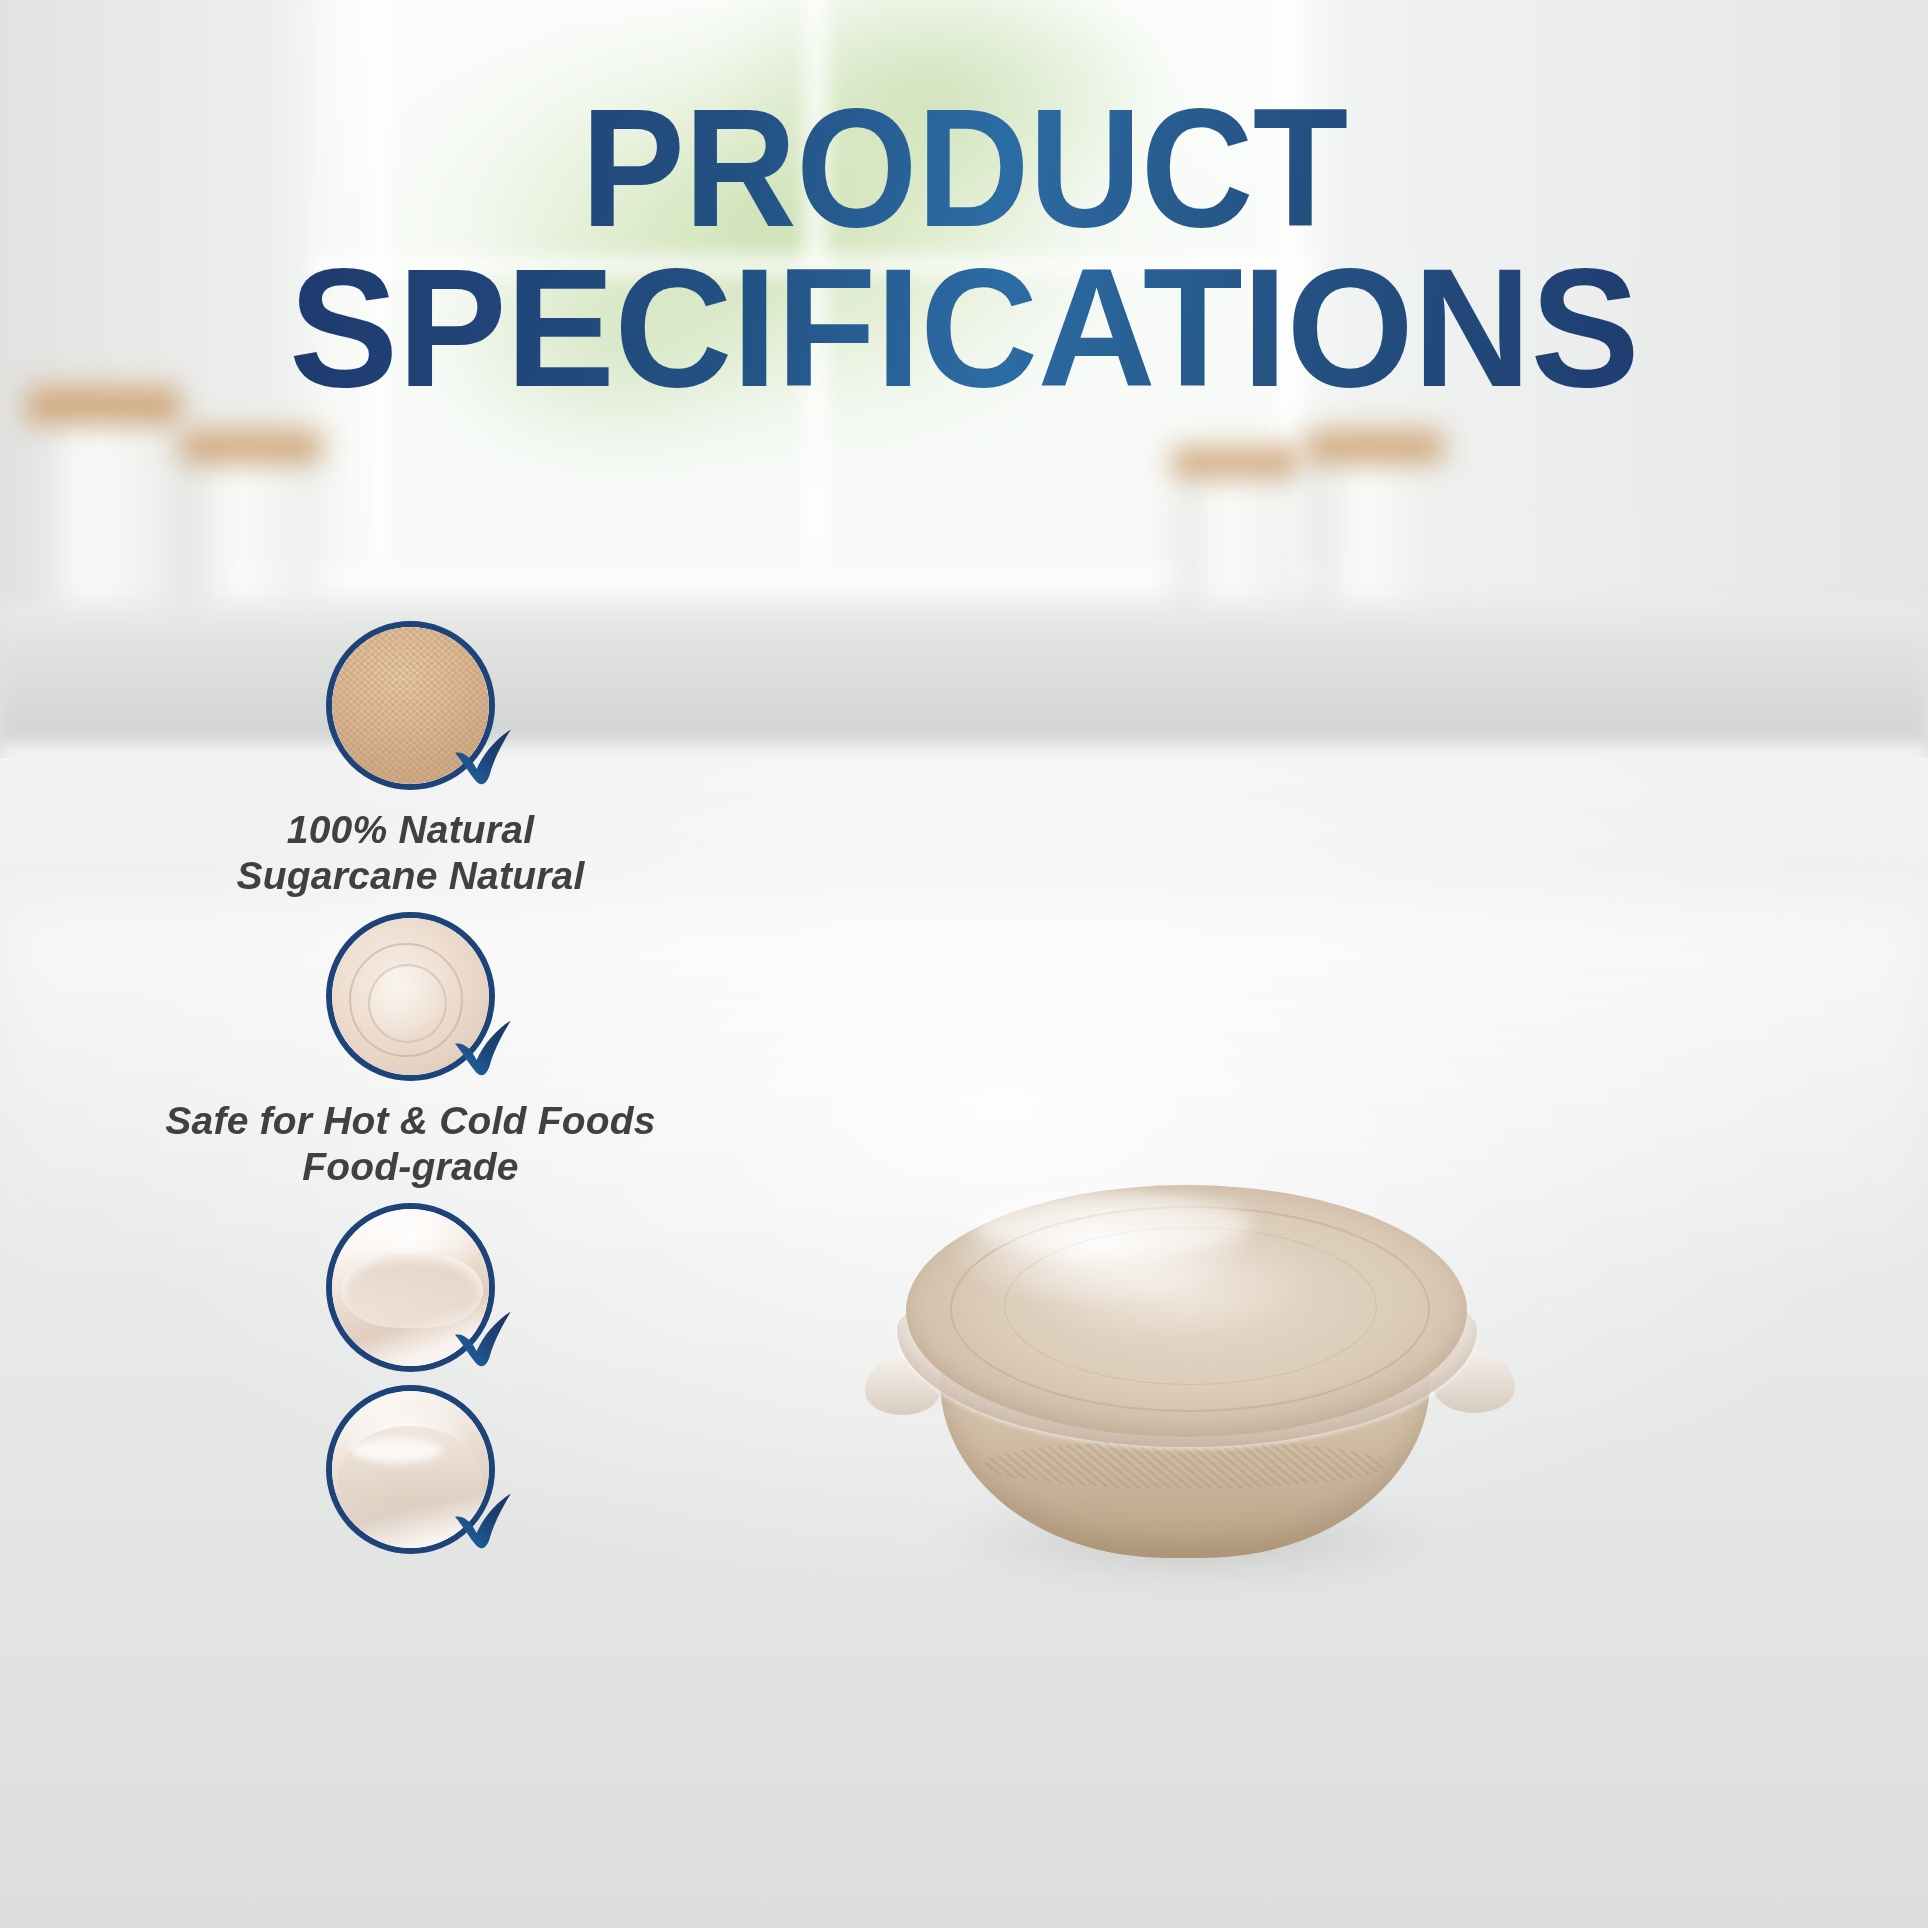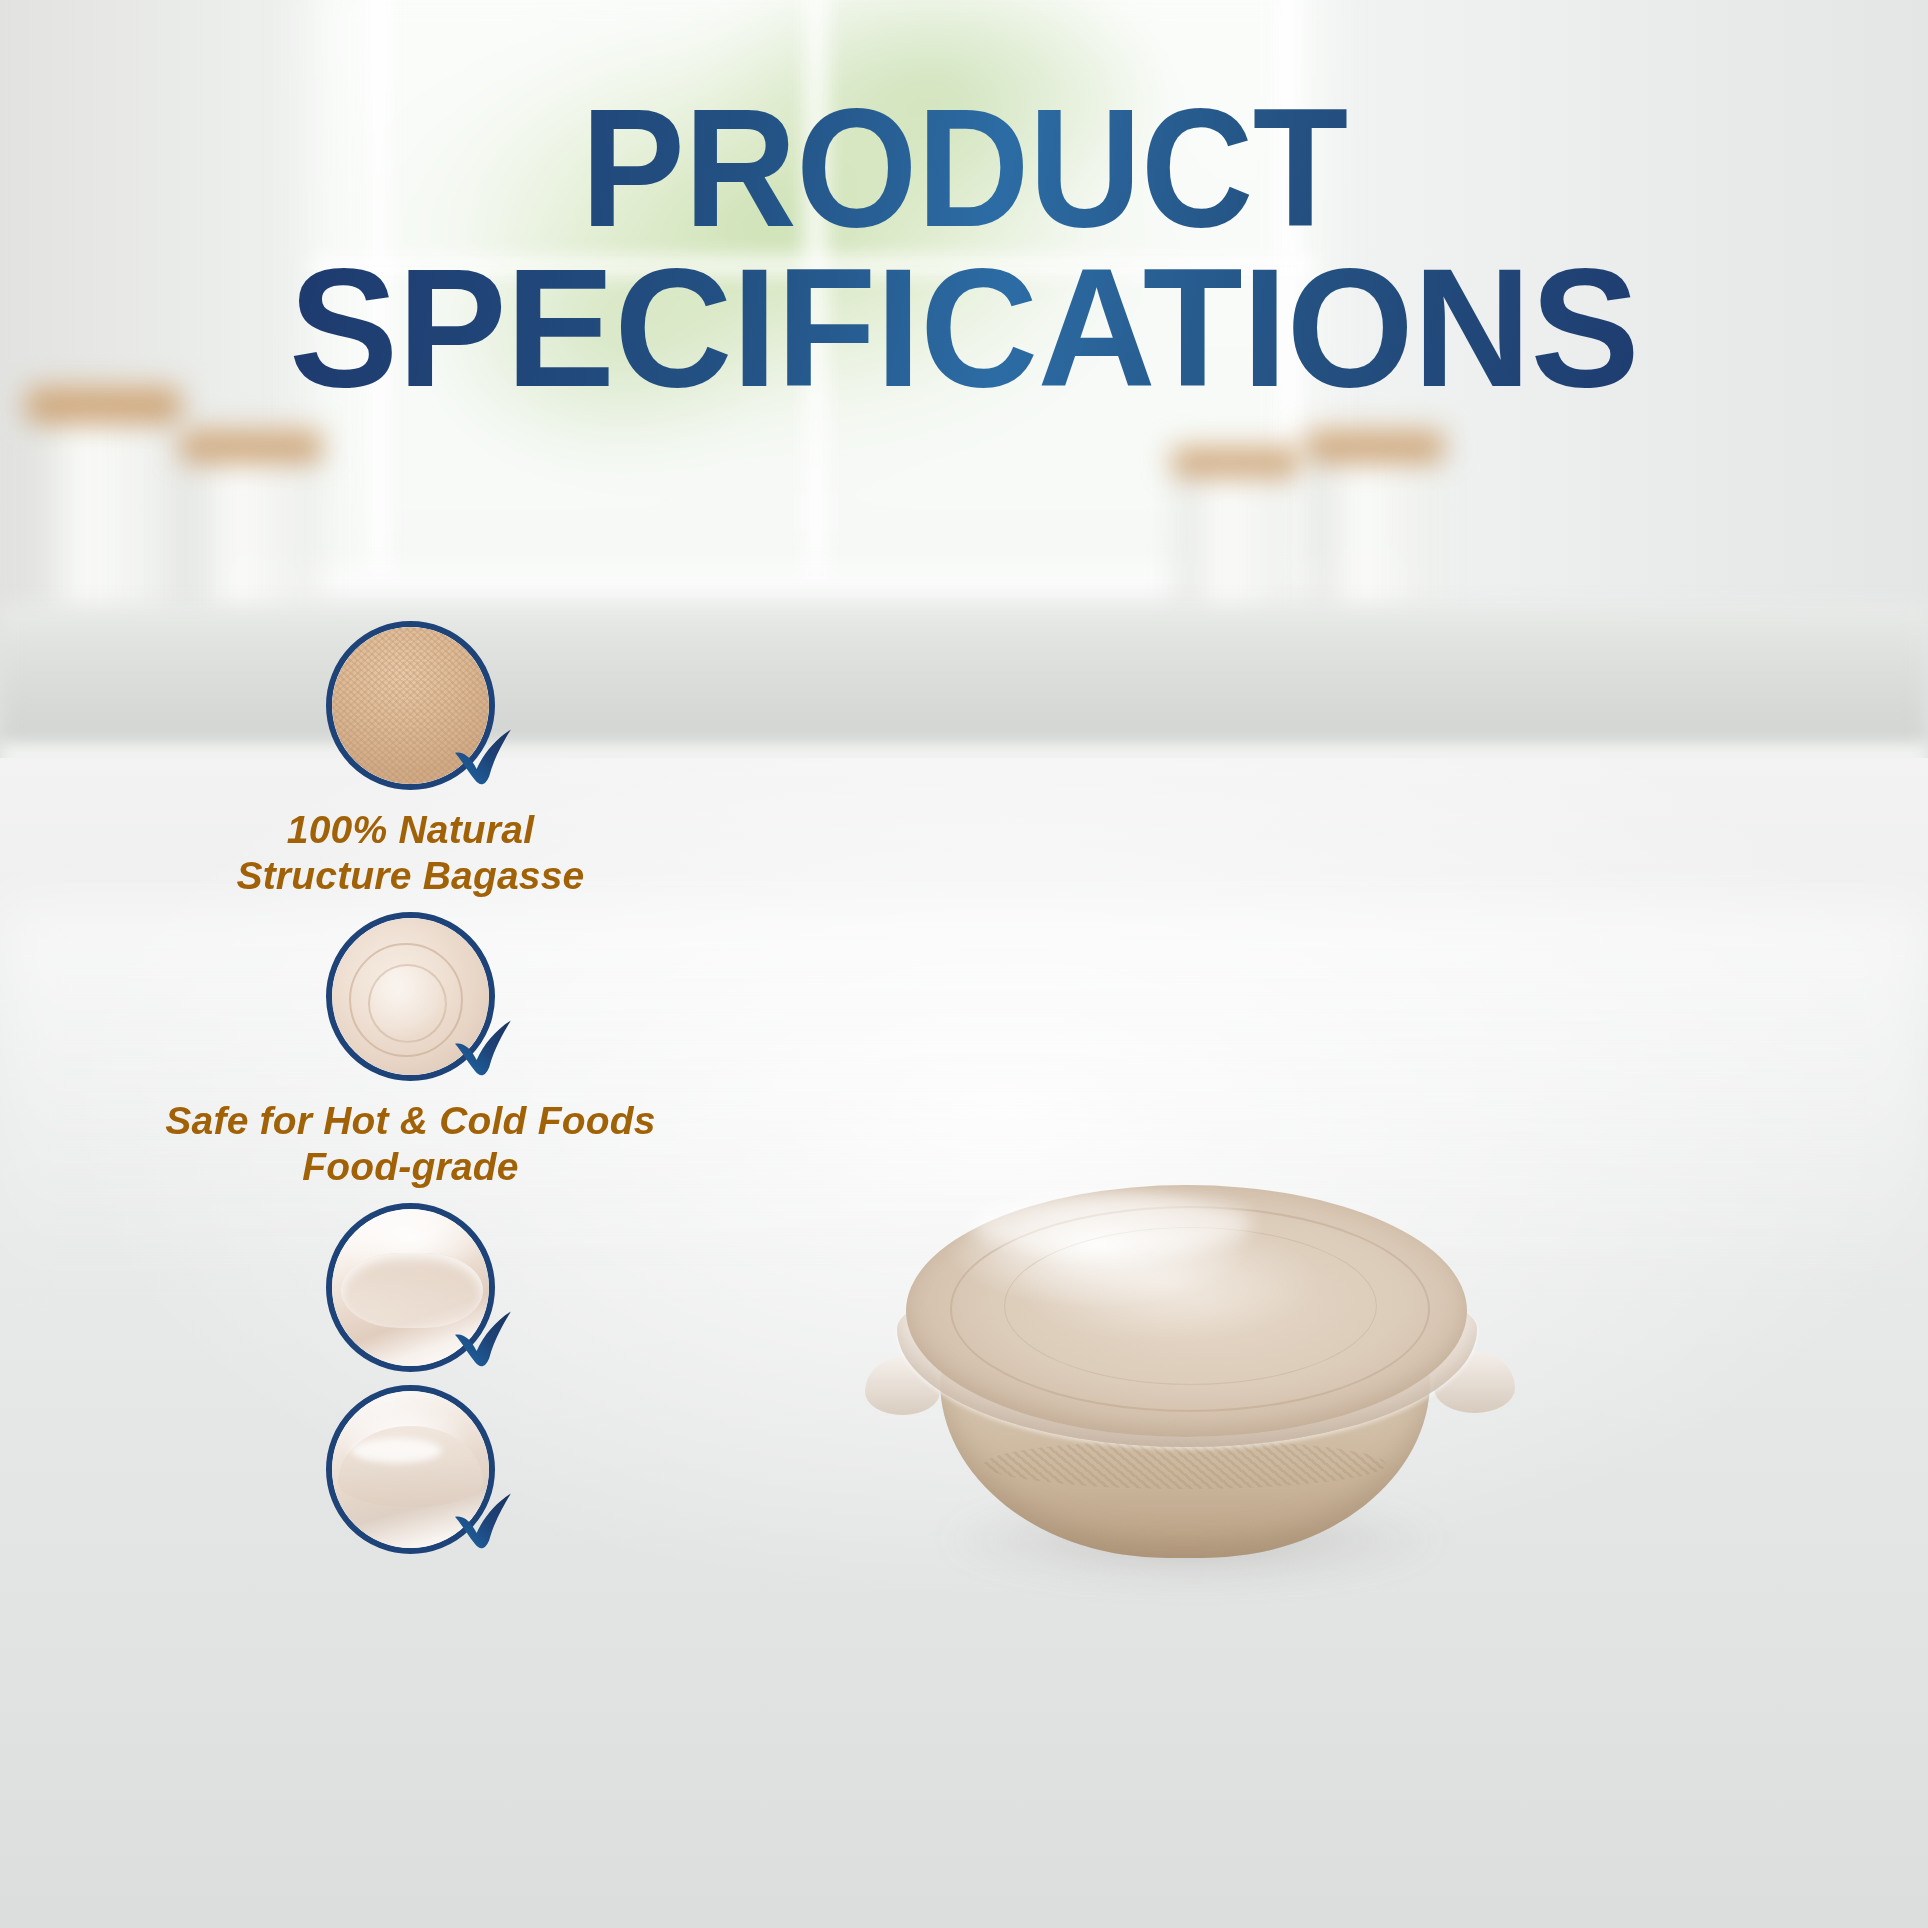--- a/index.html
+++ b/index.html
@@ -152,21 +152,21 @@
   }
   .check{
     position:absolute;right:-32px;bottom:-5.6px;width:90px;height:90px;
     z-index:3;pointer-events:none;
   }
 
   .flabel{
     margin-top:17px;text-align:center;
     font-weight:700;font-style:italic;
     font-size:39px;line-height:1.18;
-    color:#a16207;letter-spacing:0.2px;
+    color:#404040;letter-spacing:0.2px;
   }
 
   
   .hero{position:absolute;left:829px;top:1172px;width:716px;height:443px;z-index:5;}
   .hero-shadow{
     position:absolute;left:38px;top:311px;width:650px;height:113px;
     background:radial-gradient(ellipse 50% 50% at 50% 50%, rgba(120,115,110,.30) 0%, rgba(120,115,110,.12) 45%, rgba(255,255,255,0) 78%);
     filter:blur(15px);
   }
   .bowl-base{
@@ -276,21 +276,21 @@
                   <stop offset=".55" stop-color="#1e4378"></stop>
                   <stop offset="1" stop-color="#1b335f"></stop>
             </linearGradient>
               </defs>
             <path d="M20 52 C30 50 38 58 44 70 C52 52 66 36 82 26 C74 40 64 56 58 78 C54 88 48 90 42 82 C34 72 27 60 20 52 Z" fill="url(#cg1)"></path>
           </svg>
         </div>
       </div>
       <div class="flabel">
         <div>100% Natural</div>
-        <div>Structure Bagasse</div>
+        <div>Sugarcane Natural</div>
       </div>
     </div>
 
     <div class="feature">
       <div class="icon-row">
         <div class="icon">
           <div class="icon-ring">
               <div class="icon-photo ph-lidtop"></div>
             </div>
           <svg class="check" viewBox="0 0 100 100">

